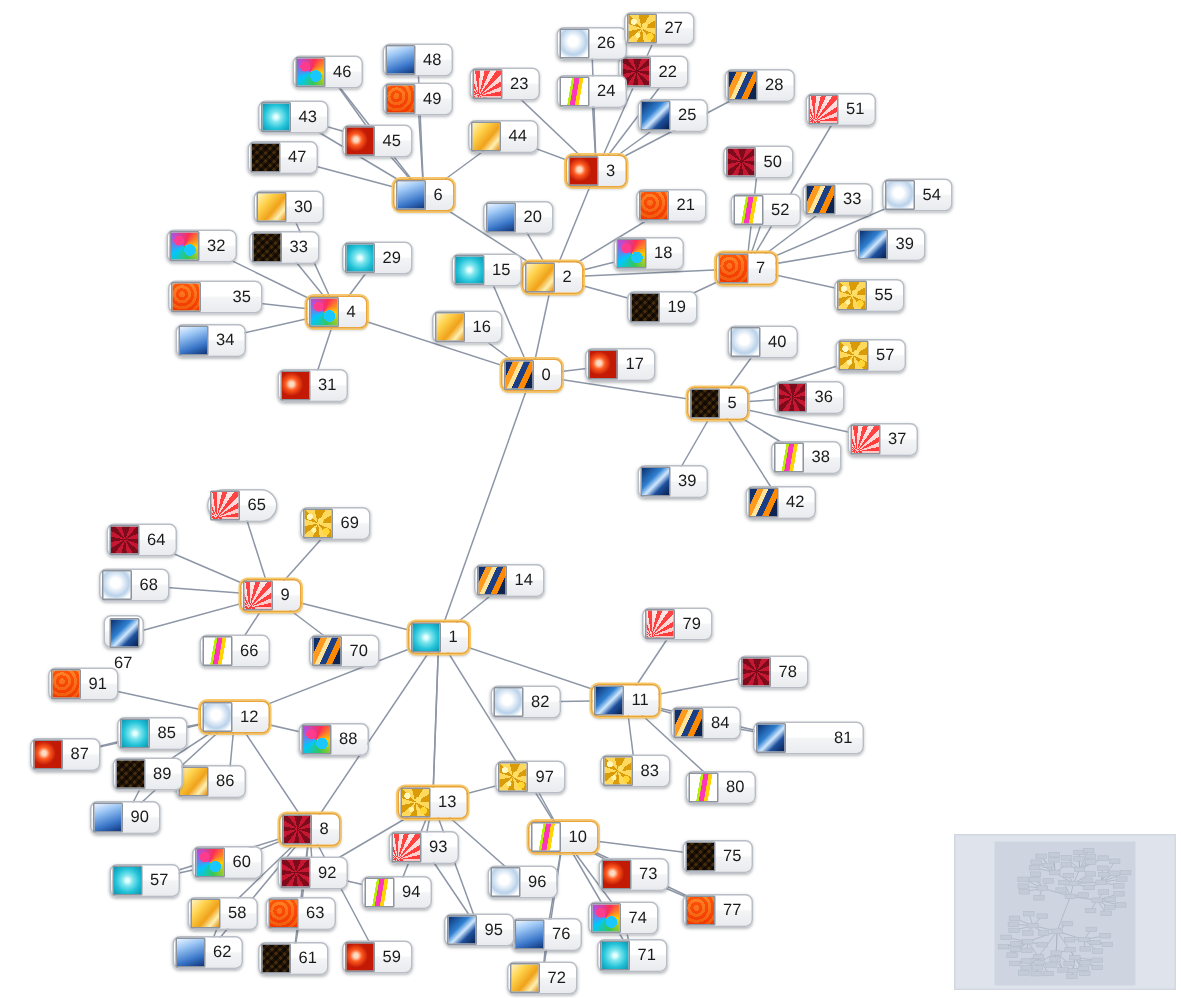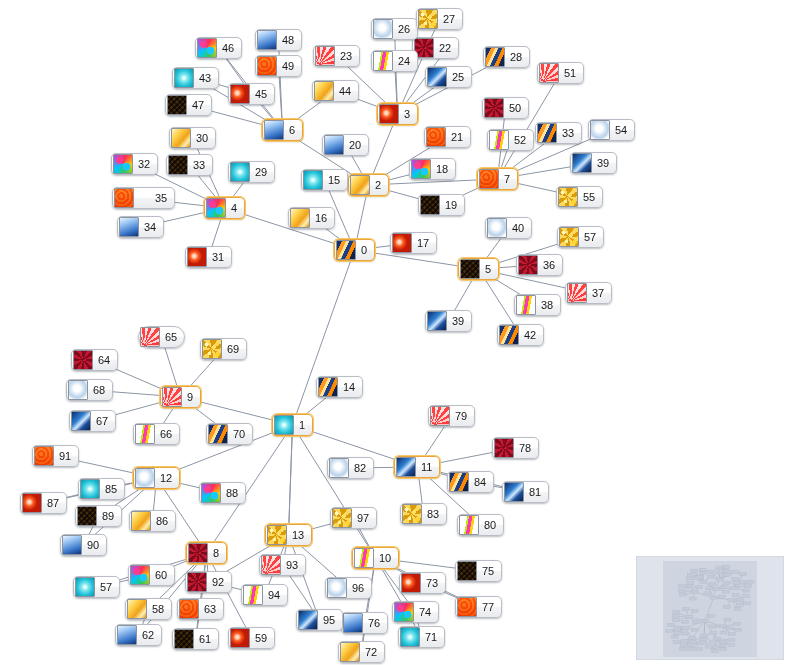--- a/index.html
+++ b/index.html
@@ -442,21 +442,21 @@
         <span class="lbl">64</span>
       </div>
       <div class="node" style="left: 138px; top: 326px; border-radius: 11px;">
         <span class="thumb t-redburst"></span>
         <span class="lbl">65</span>
       </div>
       <div class="node" style="left: 133px; top: 423px;">
         <span class="thumb t-penflame"></span>
         <span class="lbl">66</span>
       </div>
-      <div class="node" style="left: 69px; top: 410px;">
+      <div class="node" style="left: 69px; top: 410px; flex-direction: column;">
         <span class="thumb t-bluesharp"></span>
         <span class="lbl">67</span>
       </div>
       <div class="node" style="left: 66px; top: 379px;">
         <span class="thumb t-whiteorb"></span>
         <span class="lbl">68</span>
       </div>
       <div class="node" style="left: 200px; top: 338px;">
         <span class="thumb t-glitter"></span>
         <span class="lbl">69</span>
@@ -498,41 +498,41 @@
         <span class="lbl">78</span>
       </div>
       <div class="node" style="left: 428px; top: 405px;">
         <span class="thumb t-redburst"></span>
         <span class="lbl">79</span>
       </div>
       <div class="node" style="left: 457px; top: 514px;">
         <span class="thumb t-penflame"></span>
         <span class="lbl">80</span>
       </div>
-      <div class="node" style="left: 502px; top: 481px;">
+      <div class="node" style="left: 502px; top: 481px; gap: 27px;">
         <span class="thumb t-bluesharp"></span>
         <span class="lbl">81</span>
       </div>
       <div class="node" style="left: 327px; top: 457px;">
         <span class="thumb t-whiteorb"></span>
         <span class="lbl">82</span>
       </div>
       <div class="node" style="left: 400px; top: 503px;">
         <span class="thumb t-glitter"></span>
         <span class="lbl">83</span>
       </div>
       <div class="node" style="left: 447px; top: 471px;">
         <span class="thumb t-yellowv"></span>
         <span class="lbl">84</span>
       </div>
       <div class="node" style="left: 78px; top: 478px;">
         <span class="thumb t-cyan"></span>
         <span class="lbl">85</span>
       </div>
-      <div class="node" style="left: 129px; top: 510px;">
+      <div class="node" style="left: 117px; top: 510px;">
         <span class="thumb t-gold"></span>
         <span class="lbl">86</span>
       </div>
       <div class="node" style="left: 20px; top: 492px;">
         <span class="thumb t-redorb"></span>
         <span class="lbl">87</span>
       </div>
       <div class="node" style="left: 199px; top: 482px;">
         <span class="thumb t-rainbow"></span>
         <span class="lbl">88</span>

